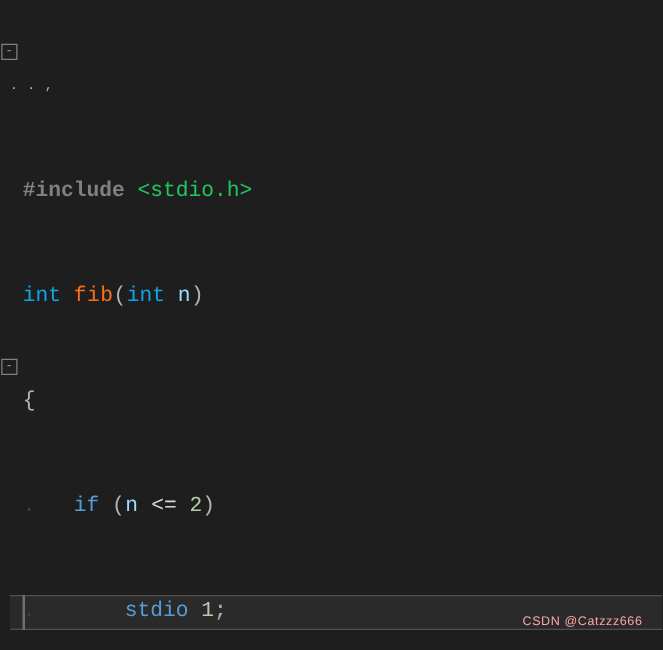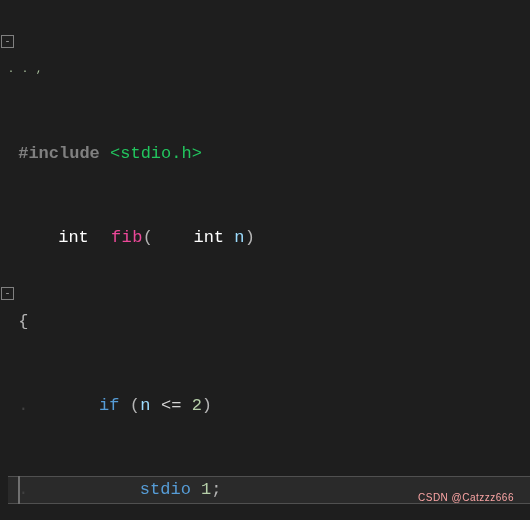--- a/index.html
+++ b/index.html
@@ -43,23 +43,23 @@
     position: absolute;
     left: 10px;
     width: 2px;
     height: 28px;
     background: #707070;
   }
   .line span { position: relative; z-index: 1; }
   .pp  { color: #beb7b7; }
   .pp2 { color: #808080; font-weight: bold; }
   .inc { color: #22c55e; }
-  .kw  { color: #569cd6; margin-left: 40px; }
-  .ty  { color: #ffffff; margin-left: 40px; }
-  .fn  { color: #ec4899; letter-spacing:0.4px;margin-left:12px; }
+  .kw  { color: #569cd6; }
+  .ty  { color: #0ea5e9; }
+  .fn  { color: #f97316; letter-spacing:0.4px; }
   .var { color: #9cdcfe; letter-spacing:0.4px; }
   .num { color: #b5cea8; }
   .op  { color: #d4d4d4; }
   .pct { color: #b4b4b4; letter-spacing:0.4px; }
   .indent { color: #404040; }
   .watermark {
     position: absolute;
     bottom: 8px;
     right: 16px;
     color: #fca5a5;

